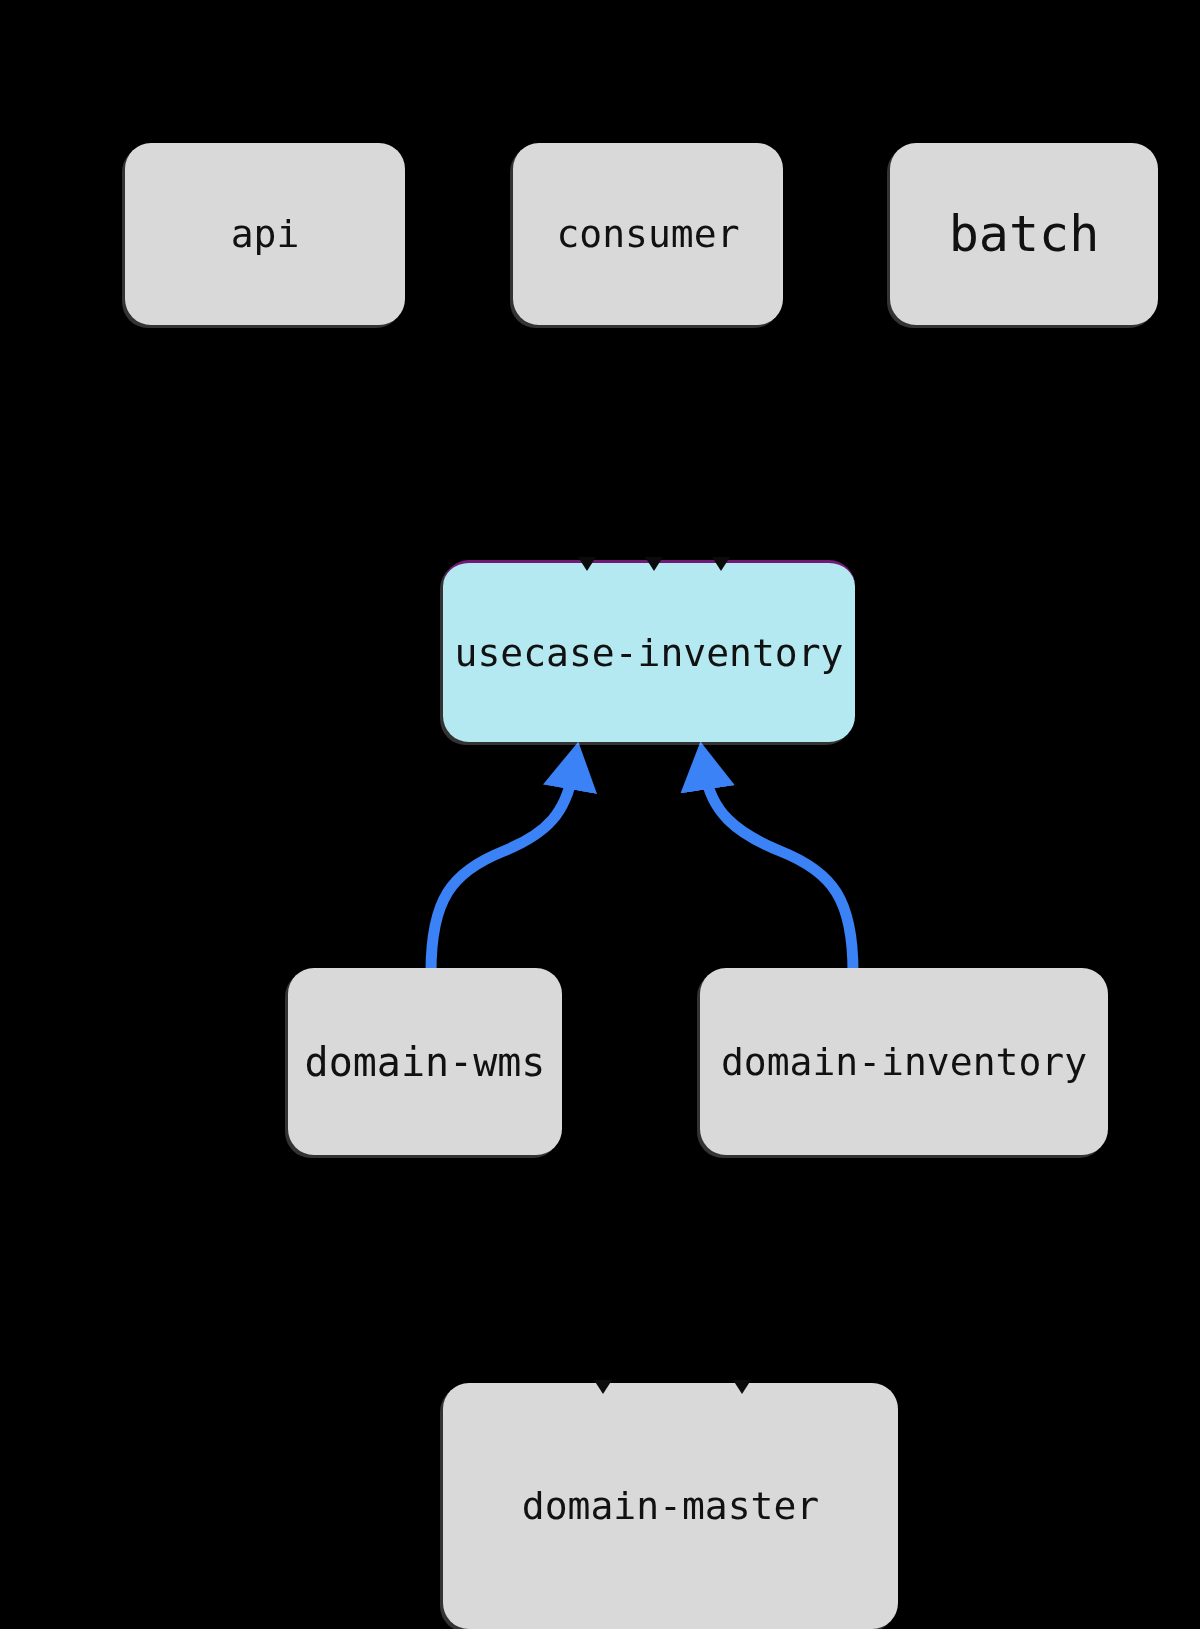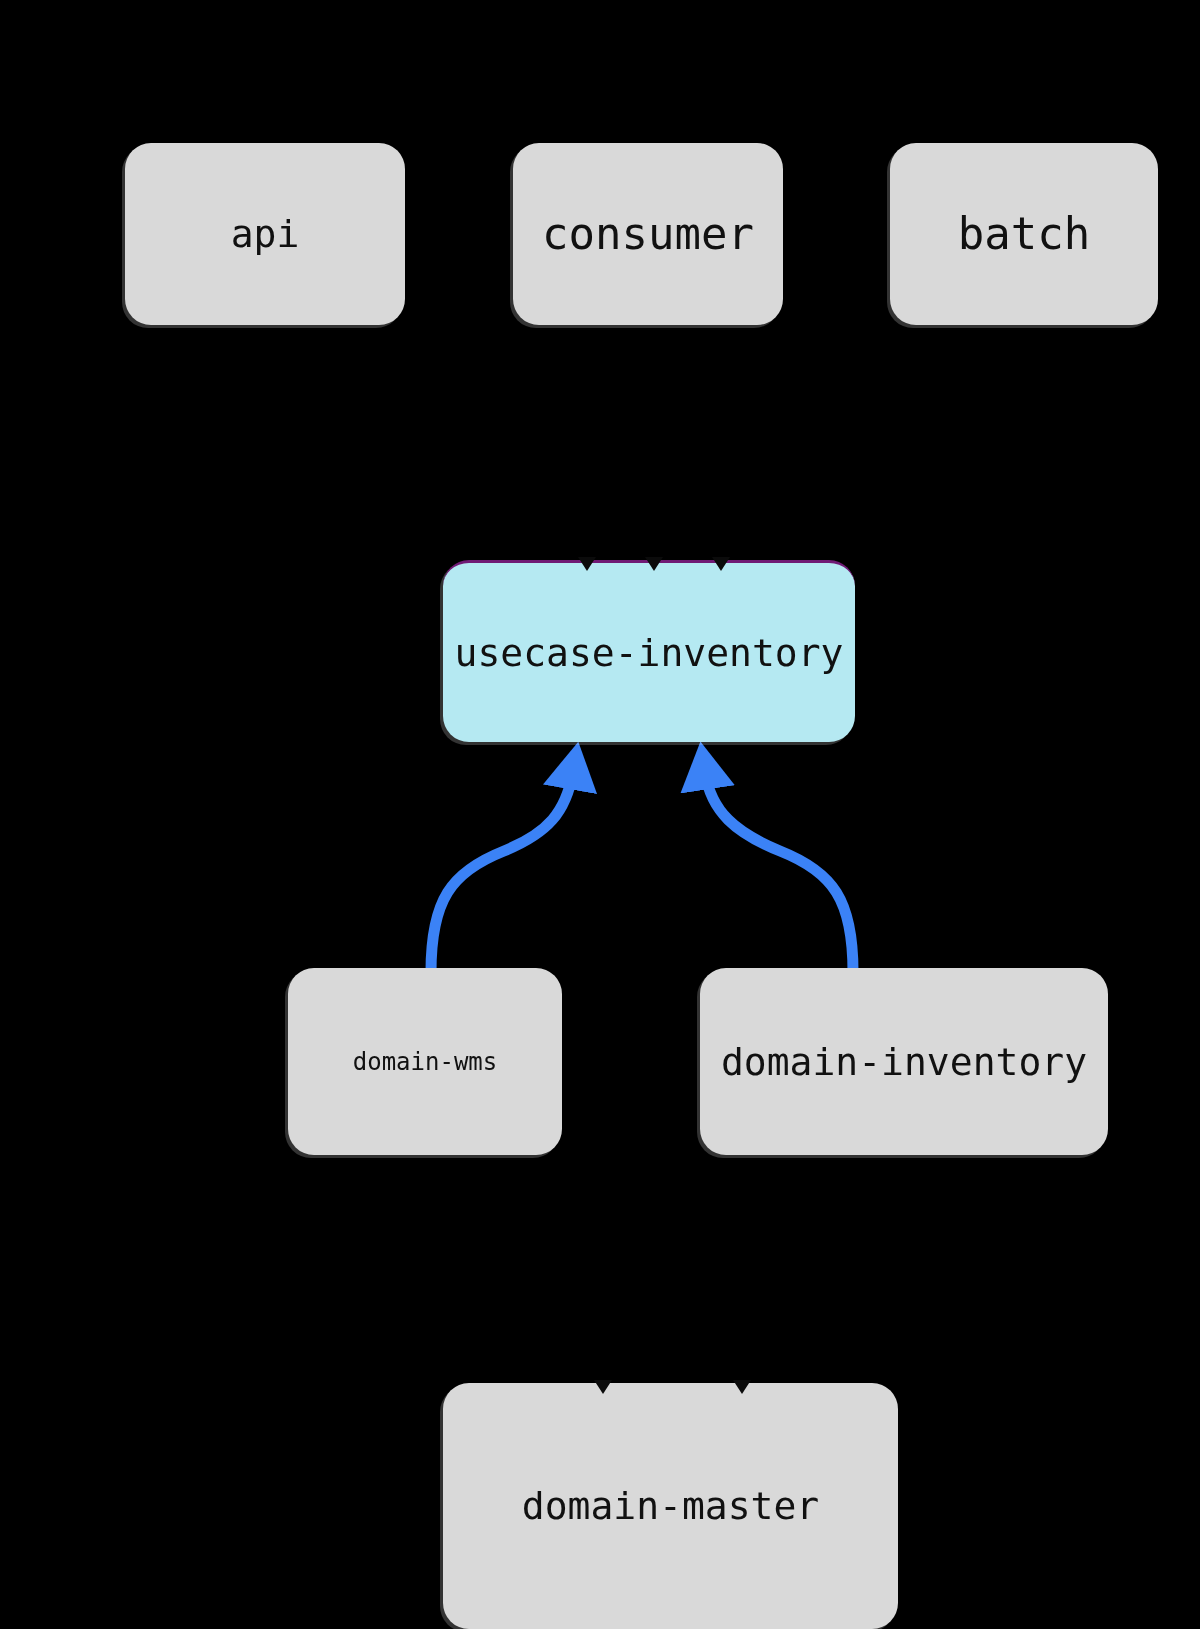--- a/index.html
+++ b/index.html
@@ -77,30 +77,30 @@
         <path d="M 431 972 C 431 900 451 872 504 851 C 548 833 566 812 573 772" fill="none" stroke="#3b82f6" stroke-width="11" stroke-linecap="butt" marker-end="url(#arrowhead)"></path>
         <path d="M 853 972 C 853 900 833 872 780 851 C 736 833 711 812 705 772" fill="none" stroke="#3b82f6" stroke-width="11" stroke-linecap="butt" marker-end="url(#arrowhead)"></path>
       </g>
   </svg>
 
   <div id="node-layer">
       <div class="node node-default" style="left: 125px; top: 143px; width: 280px; height: 182px;">
         <span class="node-label" style="font-size: 38px;">api</span>
       </div>
       <div class="node node-default" style="left: 513px; top: 143px; width: 270px; height: 182px;">
-        <span class="node-label" style="font-size: 44px;">consumer</span>
+        <span class="node-label" style="font-size: 38px;">consumer</span>
       </div>
       <div class="node node-default" style="left: 890px; top: 143px; width: 268px; height: 182px;">
-        <span class="node-label" style="font-size: 44px;">batch</span>
+        <span class="node-label" style="font-size: 50px;">batch</span>
       </div>
       <div class="node node-highlight" style="left: 443px; top: 560px; width: 412px; height: 182px;">
         <span class="node-label" style="font-size: 38px;">usecase-inventory</span>
       </div>
       <div class="node node-default" style="left: 288px; top: 968px; width: 274px; height: 187px;">
-        <span class="node-label" style="font-size: 24px;">domain-wms</span>
+        <span class="node-label" style="font-size: 40px;">domain-wms</span>
       </div>
       <div class="node node-default" style="left: 700px; top: 968px; width: 408px; height: 187px;">
         <span class="node-label" style="font-size: 38px;">domain-inventory</span>
       </div>
       <div class="node node-default" style="left: 443px; top: 1383px; width: 455px; height: 246px;">
         <span class="node-label" style="font-size: 38px;">domain-master</span>
       </div>
     </div>
   <div id="stub-layer">
       <div class="notch" style="left: 578px; top: 557px;"></div>

